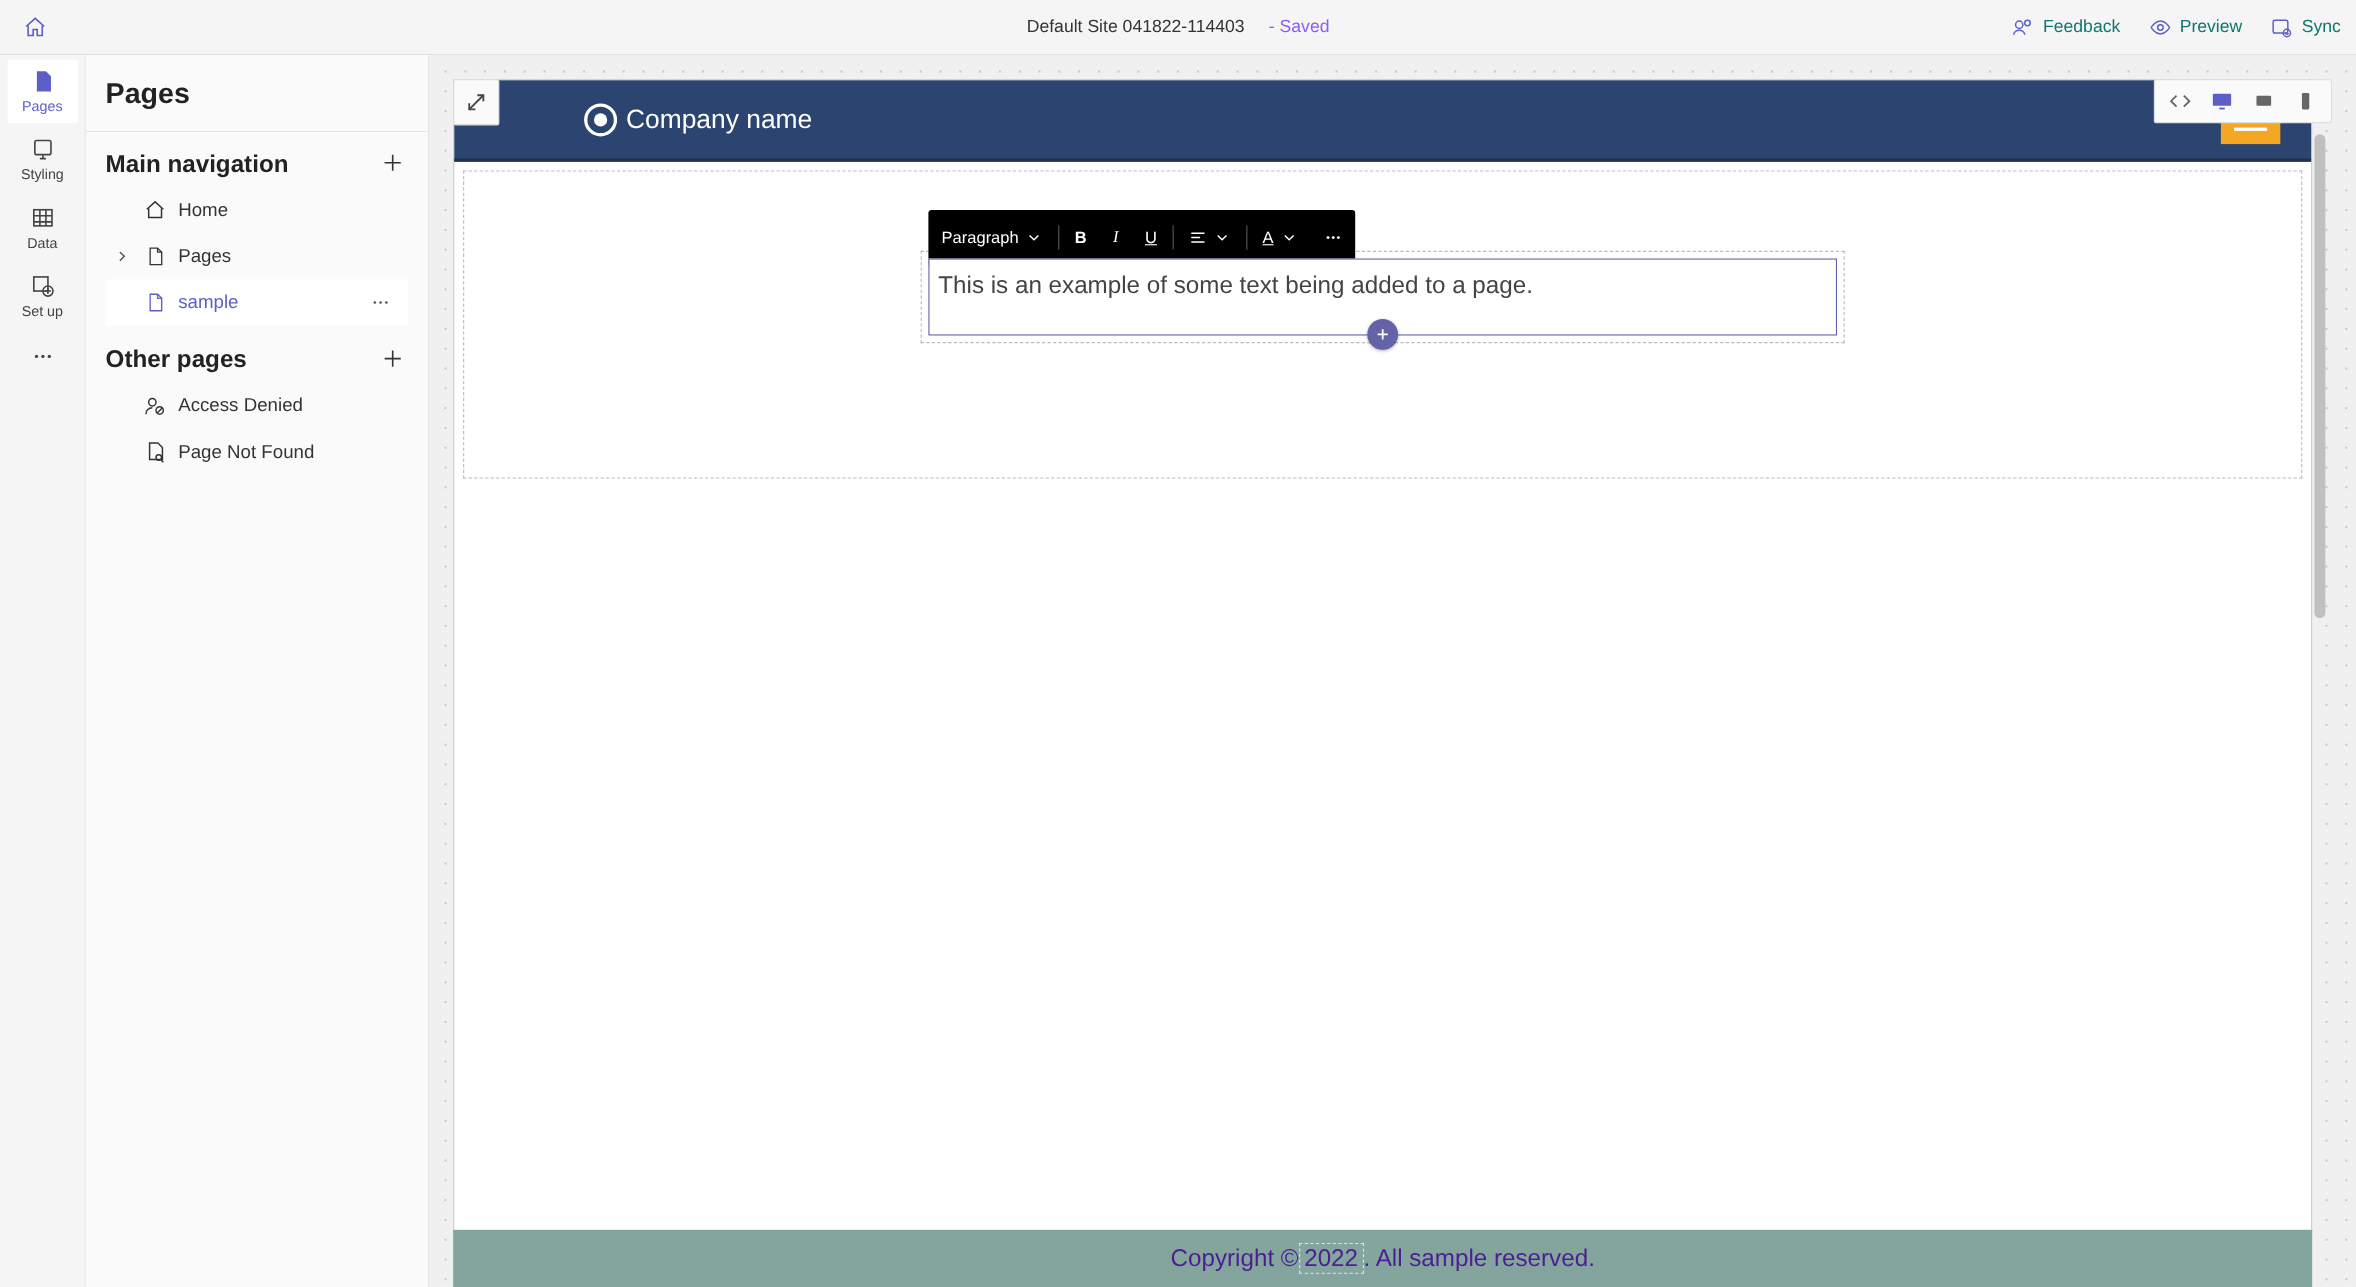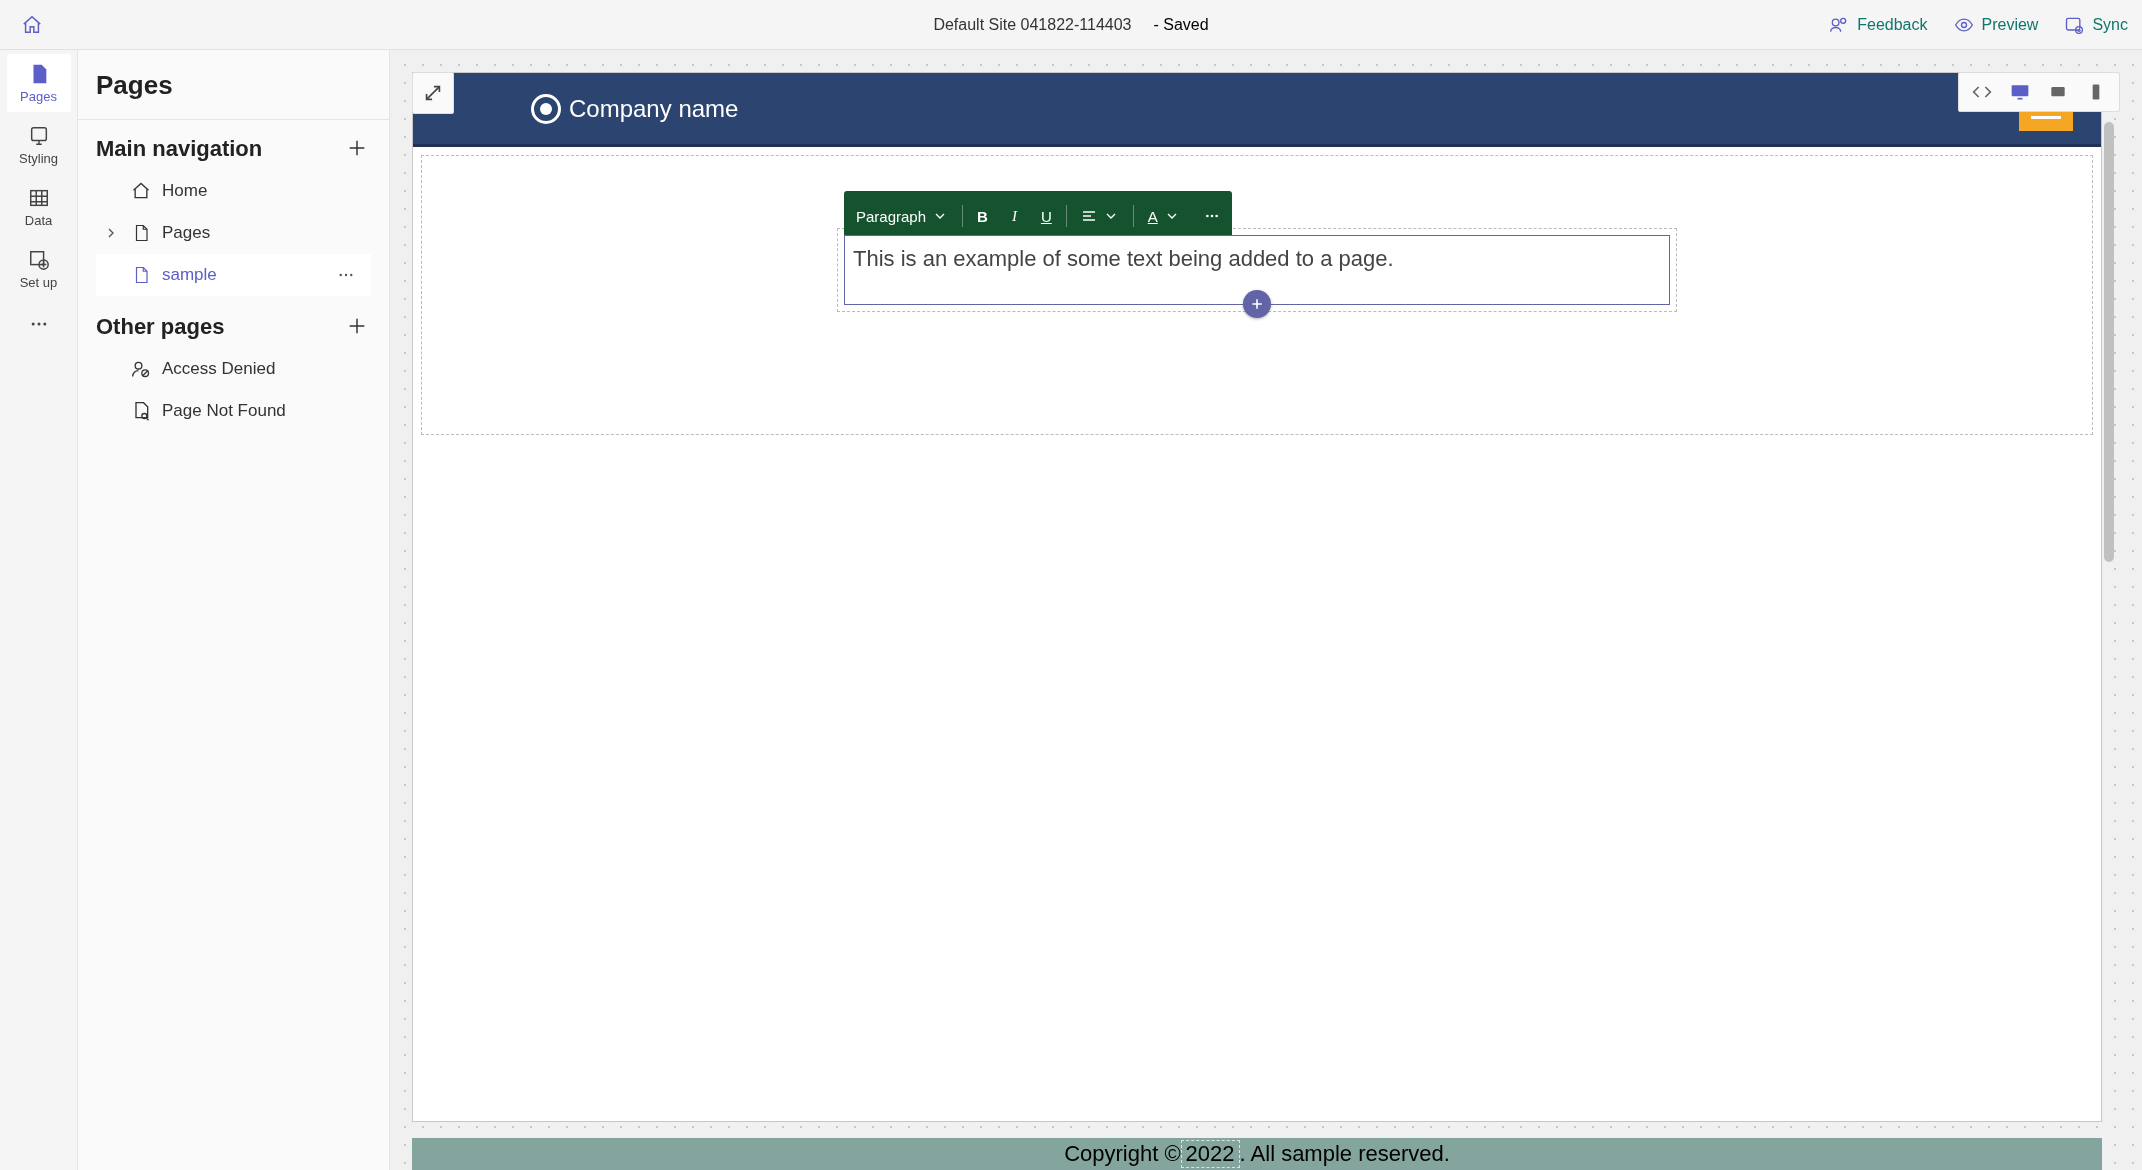--- a/index.html
+++ b/index.html
@@ -3,21 +3,21 @@
 <meta charset="utf-8">
 <style>
 *{box-sizing:border-box;margin:0;padding:0;font-family:"Segoe UI",Arial,sans-serif}
 html,body{height:100%;width:100%;overflow:hidden}
 body{background:#f0f0f0;display:flex;flex-direction:column}
 
 
 .topbar{height:50px;background:#f5f5f5;border-bottom:1px solid #e1e1e1;display:flex;align-items:center;padding:0 14px;position:relative}
 .topbar .home-btn{width:36px;height:36px;display:flex;align-items:center;justify-content:center;color:#5b5fc7;border-radius:2px}
 .topbar .title-wrap{position:absolute;left:50%;transform:translateX(-50%);display:flex;align-items:center;gap:22px;color:#333;font-size:16px}
-.topbar .title-wrap .saved{color:#000000}
+.topbar .title-wrap .saved{color:#8b5cf6}
 .topbar .actions{margin-left:auto;display:flex;align-items:center;gap:26px}
 .topbar .actions .act{display:flex;align-items:center;gap:8px;color:#0f766e;font-size:16px;cursor:pointer}
 .topbar .actions .act svg{color:#5b5fc7}
 
 
 .layout{flex:1;display:flex;min-height:0}
 
 
 .rail{width:78px;background:#f5f5f5;border-right:1px solid #e5e5e5;display:flex;flex-direction:column;align-items:center;padding-top:4px;gap:4px}
 .rail .railbtn{width:64px;height:58px;display:flex;flex-direction:column;align-items:center;justify-content:center;gap:4px;color:#444;font-size:13px;border-radius:2px;cursor:pointer}
@@ -52,32 +52,32 @@
 .page-frame{position:absolute;left:22px;right:40px;top:22px;border:1px solid #c8c8c8;background:#fff}
 .pf-header{height:74px;background:#2b4570;border-bottom:3px solid #1f324f;display:flex;align-items:center;padding:0 28px 0 118px;color:#fff;font-size:24px;position:relative}
 .pf-header .logo{width:30px;height:30px;border:3px solid #fff;border-radius:50%;display:inline-flex;align-items:center;justify-content:center;margin-right:8px}
 .pf-header .logo::after{content:"";width:12px;height:12px;background:#fff;border-radius:50%}
 .pf-header .hamb{margin-left:auto;width:54px;height:44px;background:#f5a623;display:flex;flex-direction:column;align-items:center;justify-content:center;gap:6px;cursor:pointer}
 .pf-header .hamb span{display:block;width:30px;height:3px;background:#fff}
 
 .pf-body{border:1px dashed #bbb;margin:8px;padding:12px 0 12px 0;min-height:280px;position:relative}
 .section-box{width:840px;margin:0 auto;border:1px dashed #bbb;padding:6px;position:relative}
 
-.editor-toolbar{position:absolute;left:6px;top:-38px;height:50px;background:#14532d;display:flex;align-items:center;border-radius:3px 3px 0 0;color:#fff;font-size:15px}
+.editor-toolbar{position:absolute;left:6px;top:-38px;height:50px;background:#000000;display:flex;align-items:center;border-radius:3px 3px 0 0;color:#fff;font-size:15px}
 .editor-toolbar .et-btn{height:38px;padding:0 12px;display:flex;align-items:center;gap:6px;cursor:pointer;border:none;background:transparent;color:#fff;font-size:15px}
 .editor-toolbar .sep{width:1px;height:22px;background:rgba(255,255,255,0.35);margin:0 2px}
 .editor-toolbar .b{font-weight:700}
 .editor-toolbar .i{font-style:italic;font-family:Georgia,serif}
 .editor-toolbar .u{text-decoration:underline}
 .editor-toolbar svg{width:16px;height:16px}
 
 .text-edit{border:1px solid #6264a7;padding:10px 8px 28px 8px;font-size:22px;color:#444;min-height:70px;position:relative;background:#fff}
 .add-below{position:absolute;left:50%;transform:translateX(-50%);bottom:-14px;width:28px;height:28px;border-radius:50%;background:#6264a7;color:#fff;display:flex;align-items:center;justify-content:center;cursor:pointer;box-shadow:0 1px 3px rgba(0,0,0,0.3)}
 
-.pf-footer{position:absolute;left:22px;right:40px;bottom:0;height:32px;background:#84a59d;color:#000000;font-size:22px;display:flex;align-items:center;justify-content:center}
+.pf-footer{position:absolute;left:22px;right:40px;bottom:0;height:52px;background:#84a59d;color:#4c1d95;font-size:22px;display:flex;align-items:center;justify-content:center}
 .pf-footer .yearbox{border:1px dashed rgba(255,255,255,0.7);padding:0 4px}
 
 .scrollbar{position:absolute;right:28px;top:22px;bottom:0;width:10px}
 .scrollbar .thumb{position:absolute;left:0;right:0;top:50px;height:440px;background:#c0c0c0;border-radius:5px}
 </style>
 </head>
 <body>
 
 <div class="topbar">
   <div class="home-btn">

